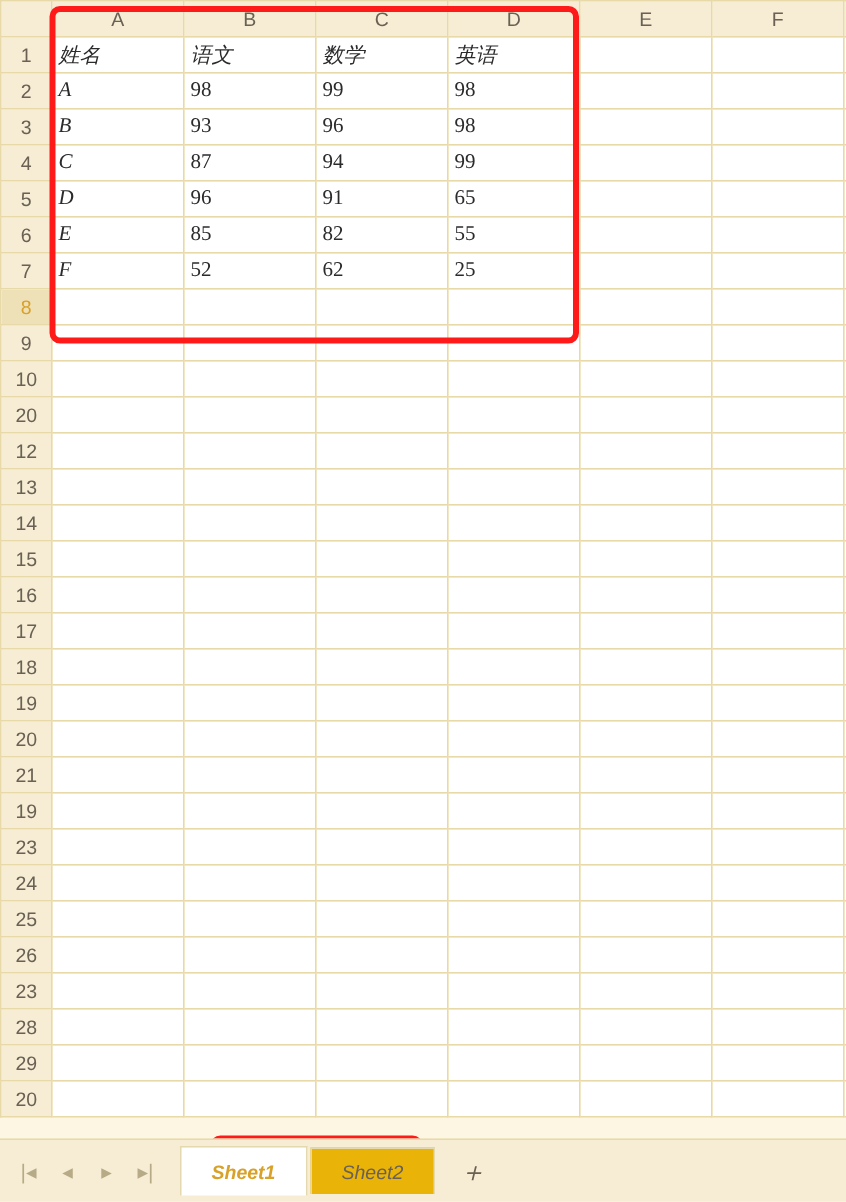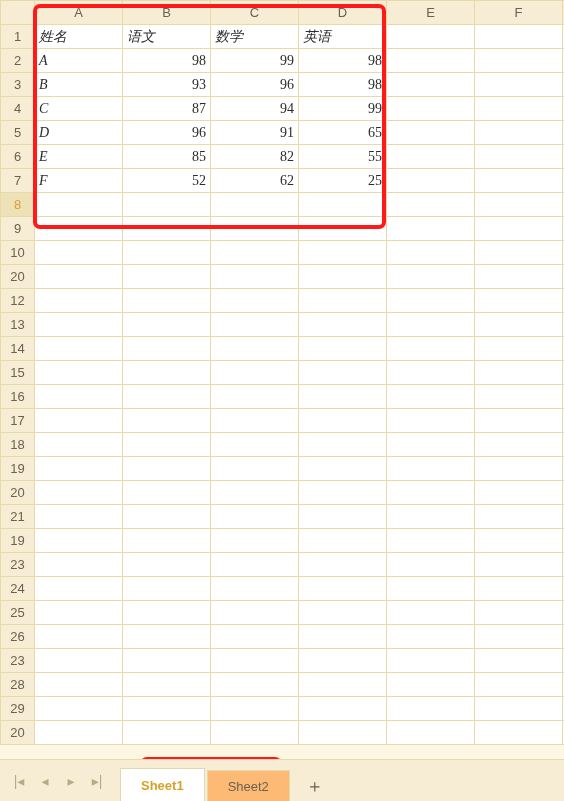--- a/index.html
+++ b/index.html
@@ -57,21 +57,21 @@
   col.cF { width: 88px; }
   col.cG { width: 20px; }
 
   td.cell {
     background: #ffffff;
     color: #2b2b2b;
     font-family: "SimSun", serif;
     font-size: 15px;
   }
   td.cell.num {
-    text-align: right;
+    text-align: left;
   }
   td.cell.txt {
     text-align: left;
     font-style: italic;
   }
 
   
   .overlay {
     position: absolute;
     border: 4px solid #ff1a1a;
@@ -101,30 +101,31 @@
     display: flex;
     align-items: center;
     justify-content: center;
     color: #b7ab87;
     cursor: pointer;
     font-size: 14px;
   }
   .tabstrip .navbtn:first-child { margin-left: 8px; }
   .tabstrip .tabs {
     display: flex;
-    align-items: flex-end;
+    align-items: center;
     height: 100%;
     margin-left: 10px;
+    font-style: italic;
   }
   .tab {
     height: 30px;
     padding: 0 20px;
     display: flex;
     align-items: center;
-    background: #fdba74;
+    background: #eab308;
     border-left: 1px solid #e4d8ae;
     border-right: 1px solid #e4d8ae;
     border-top: 1px solid #e4d8ae;
     margin-right: 2px;
     cursor: pointer;
     position: relative;
   }
   .tab.active {
     background: #ffffff;
     color: #d8a12a;

